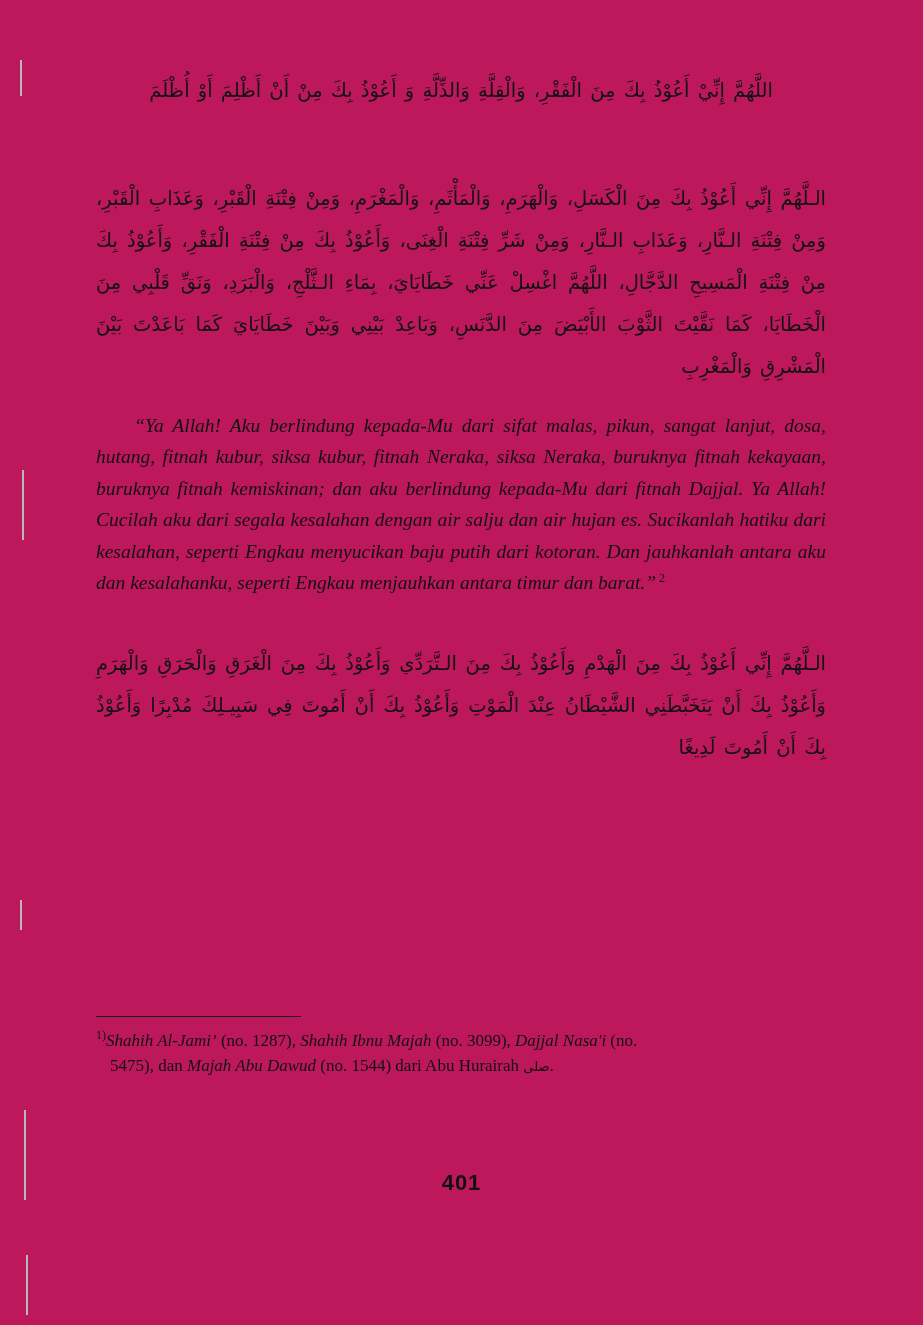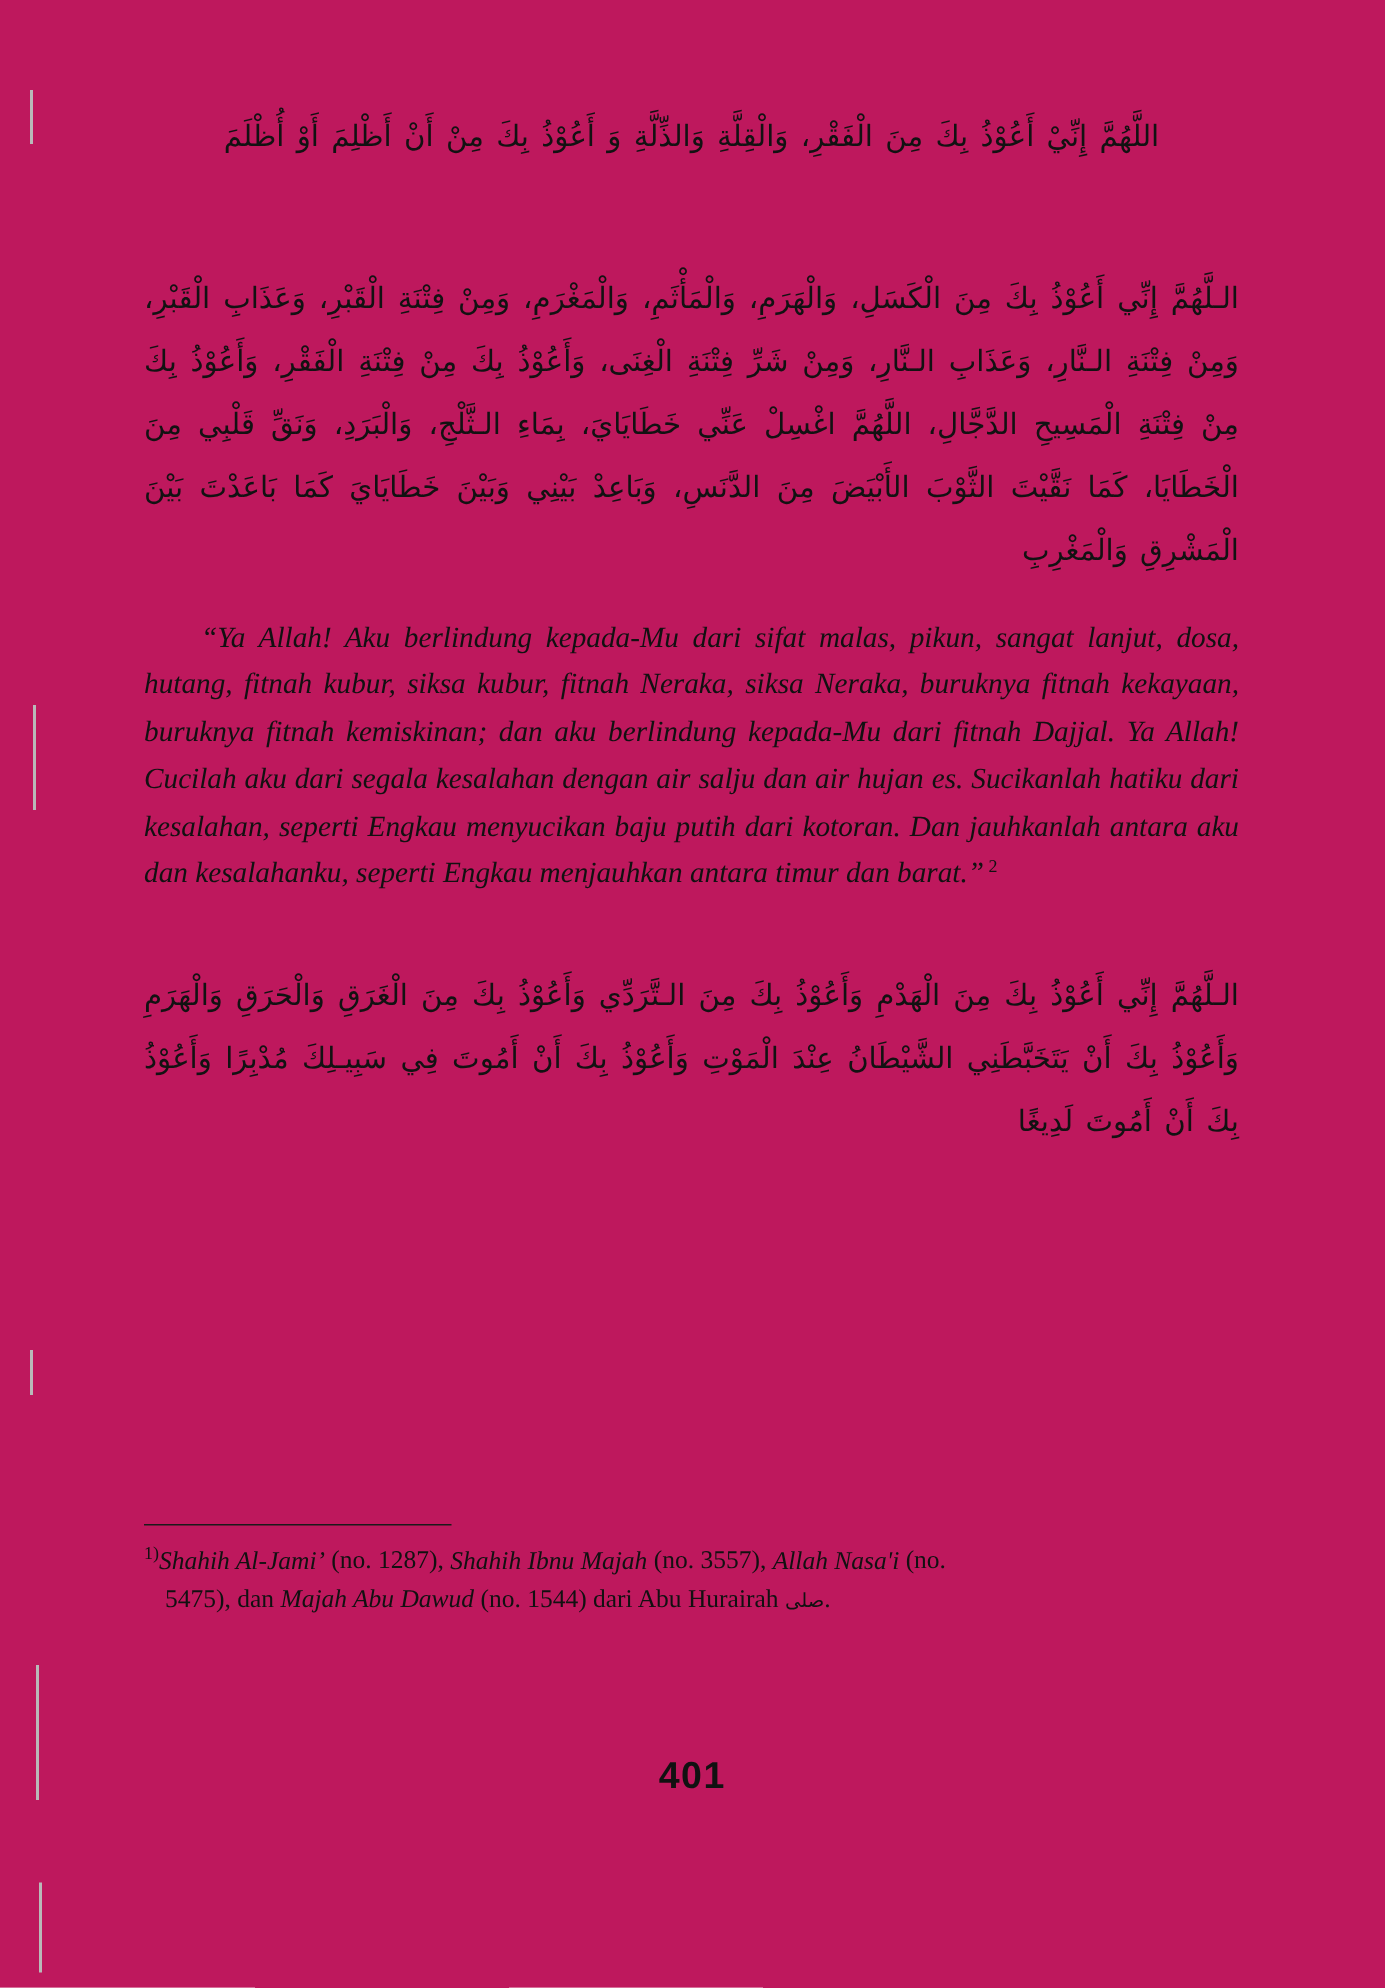--- a/index.html
+++ b/index.html
@@ -102,21 +102,21 @@
     letter-spacing: -0.5px;
   }
 
   .page-number {
     position: absolute;
     left: 0;
     top: 1170px;
     width: 923px;
     text-align: center;
     font-family: "Liberation Sans", sans-serif;
-    font-size: 25px;
+    font-size: 22px;
     font-weight: 700;
     color: #111;
     letter-spacing: 1px;
   }
 </style>
 </head>
 <body>
 
 <div class="page">
 
@@ -144,20 +144,20 @@
     <div class="gap-lg"></div>
 
     <p class="arabic arabic-block">الـلَّهُمَّ إِنِّي أَعُوْذُ بِكَ مِنَ الْهَدْمِ وَأَعُوْذُ بِكَ مِنَ الـتَّرَدِّي وَأَعُوْذُ بِكَ مِنَ الْغَرَقِ وَالْحَرَقِ وَالْهَرَمِ وَأَعُوْذُ بِكَ أَنْ يَتَخَبَّطَنِي الشَّيْطَانُ عِنْدَ الْمَوْتِ وَأَعُوْذُ بِكَ أَنْ أَمُوتَ فِي سَبِيـلِكَ مُدْبِرًا وَأَعُوْذُ بِكَ أَنْ أَمُوتَ لَدِيغًا</p>
 
   </div>
 
   <div class="footnote-sep"></div>
 
   <div class="footnotes">
     <p class="footnote">
-      <span class="marker">1)</span><span class="it">Shahih Al-Jami’</span><span> (no. 1287), </span><span class="it">Shahih Ibnu Majah</span><span> (no. 3557), </span><span class="it">Allah Nasa'i</span><span> (no.</span>
+      <span class="marker">1)</span><span class="it">Shahih Al-Jami’</span><span> (no. 1287), </span><span class="it">Shahih Ibnu Majah</span><span> (no. 3099), </span><span class="it">Dajjal Nasa'i</span><span> (no.</span>
       <span class="cont"><span>5475), dan </span><span class="it">Majah Abu Dawud</span><span> (no. 1544) dari Abu Hurairah </span><span class="honorific">صلى</span><span>.</span></span>
     </p>
   </div>
 
   <div class="page-number">401</div>
 
 </div>
 
 </body></html>

